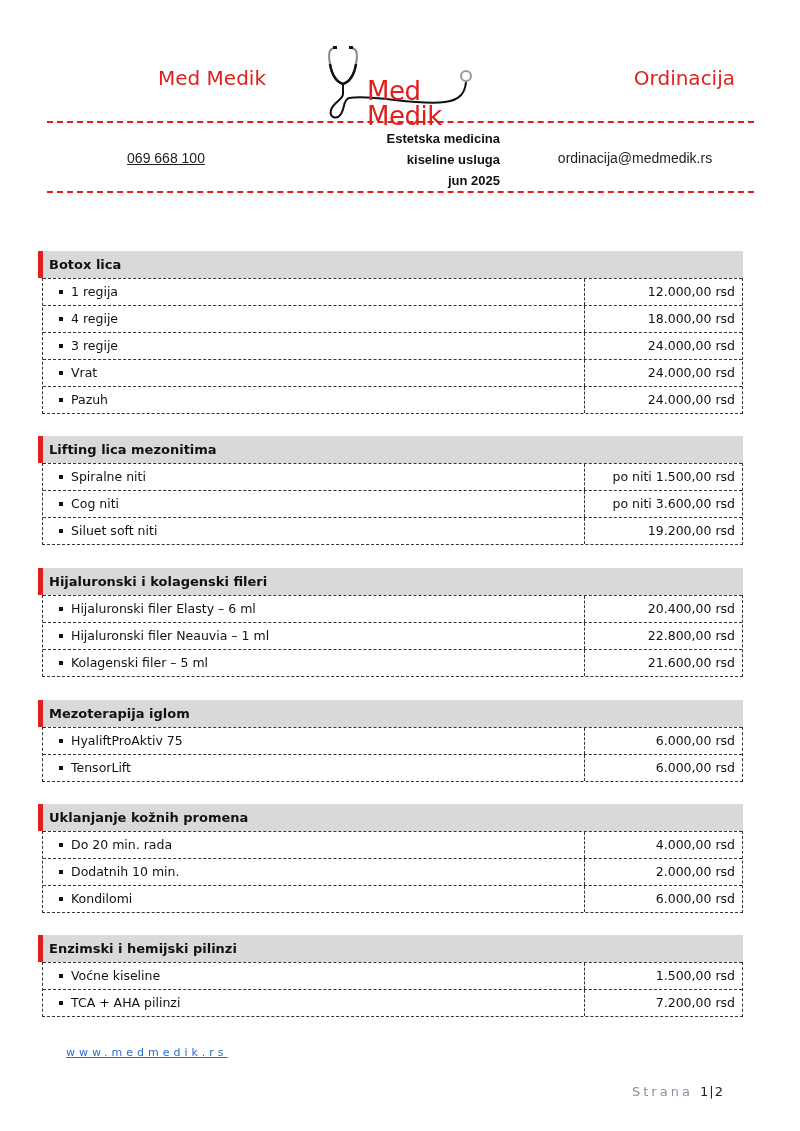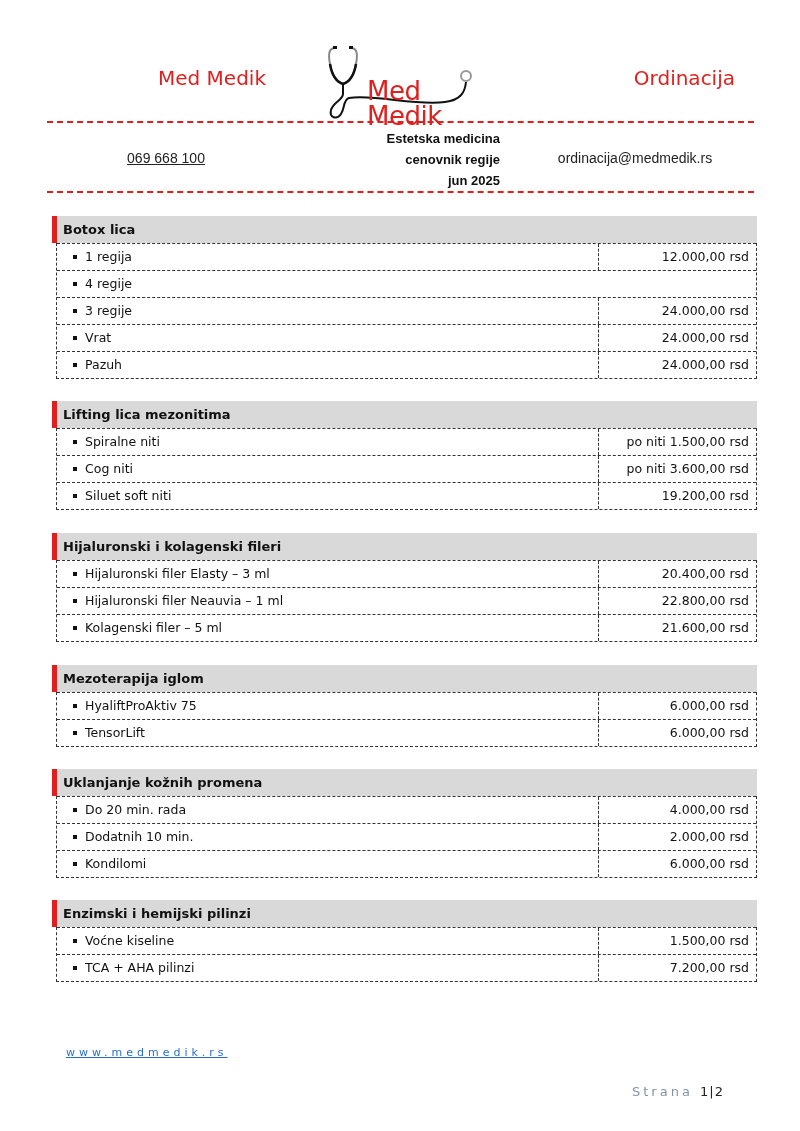--- a/index.html
+++ b/index.html
@@ -14,21 +14,21 @@
     .logo-text { position: absolute; left: 42px; top: 0; font-family: "DejaVu Sans", sans-serif; color: #e0201e; font-size: 26px; line-height: 25px; letter-spacing: -0.5px; margin-top: 41px; }
 
     .dash { position: absolute; left: 47px; width: 707px; height: 0; border-top: 2px dashed #e0201e; }
     .dash.d1 { top: 121px; }
     .dash.d2 { top: 191px; }
 
     .phone { position: absolute; left: 66px; top: 150px; width: 200px; text-align: center; font-size: 14px; text-decoration: underline; color: #222; }
     .email { position: absolute; left: 535px; top: 150px; width: 200px; text-align: center; font-size: 14px; color: #222; }
     .center-info { position: absolute; left: 300px; top: 128px; width: 200px; text-align: right; font-size: 13px; font-weight: bold; line-height: 21px; color: #111; }
 
-    .section { position: absolute; left: 52px; width: 705px; }
+    .section { position: absolute; left: 38px; width: 705px; margin-top: 35px; }
     .sec-title { position: relative; height: 27px; background: #d9d9d9; font-family: "DejaVu Sans", sans-serif; font-weight: bold; font-size: 13px; line-height: 27px; padding-left: 11px; color: #111; }
     .sec-title::before { content: ""; position: absolute; left: 0; top: 0; width: 5px; height: 100%; background: #e0201e; }
     .rows { margin-left: 4px; border-left: 1px dashed #333; border-right: 1px dashed #333; border-bottom: 1px dashed #333; }
     .row { display: flex; height: 26px; border-top: 1px dashed #333; font-family: "DejaVu Sans", sans-serif; font-size: 12.5px; }
     .row .name { flex: 1; padding-left: 16px; line-height: 26px; display: flex; align-items: center; }
     .row .price { width: 150px; border-left: 1px dashed #333; text-align: right; padding-right: 7px; line-height: 26px; }
     .bullet { display: inline-block; width: 4px; height: 4px; background: #111; margin-right: 8px; }
 
     .footer-link { position: absolute; left: 66px; top: 1046px; font-family: "DejaVu Sans", sans-serif; font-size: 11px; color: #2a6fc7; letter-spacing: 4px; text-decoration: underline; }
     .footer-page { position: absolute; left: 632px; top: 1084px; font-family: "DejaVu Sans", sans-serif; font-size: 13px; color: #8494a8; letter-spacing: 3px; }
@@ -56,21 +56,21 @@
     </div>
   </div>
 
   <div class="hdr-right">Ordinacija</div>
 
   <div class="dash d1"></div>
 
   <div class="phone">069 668 100</div>
   <div class="center-info">
     <div>Estetska medicina</div>
-    <div>cenovnik regije</div>
+    <div>kiseline usluga</div>
     <div>jun 2025</div>
   </div>
   <div class="email">ordinacija@medmedik.rs</div>
 
   <div class="dash d2"></div>
 
   <div class="section" style="top:216px">
     <div class="sec-title">Botox lica</div>
     <div class="rows">
       <div class="row">
@@ -78,20 +78,21 @@
             <span class="bullet"></span>
             <span>1 regija</span>
           </div>
           <div class="price">12.000,00 rsd</div>
         </div>
       <div class="row">
           <div class="name">
             <span class="bullet"></span>
             <span>4 regije</span>
           </div>
+          <div class="price">18.000,00 rsd</div>
         </div>
       <div class="row">
           <div class="name">
             <span class="bullet"></span>
             <span>3 regije</span>
           </div>
           <div class="price">24.000,00 rsd</div>
         </div>
       <div class="row">
           <div class="name">
@@ -136,21 +137,21 @@
         </div>
     </div>
   </div>
 
   <div class="section" style="top:533px">
     <div class="sec-title">Hijaluronski i kolagenski fileri</div>
     <div class="rows">
       <div class="row">
           <div class="name">
             <span class="bullet"></span>
-            <span>Hijaluronski filer Elasty – 3 ml</span>
+            <span>Hijaluronski filer Elasty – 6 ml</span>
           </div>
           <div class="price">20.400,00 rsd</div>
         </div>
       <div class="row">
           <div class="name">
             <span class="bullet"></span>
             <span>Hijaluronski filer Neauvia – 1 ml</span>
           </div>
           <div class="price">22.800,00 rsd</div>
         </div>

